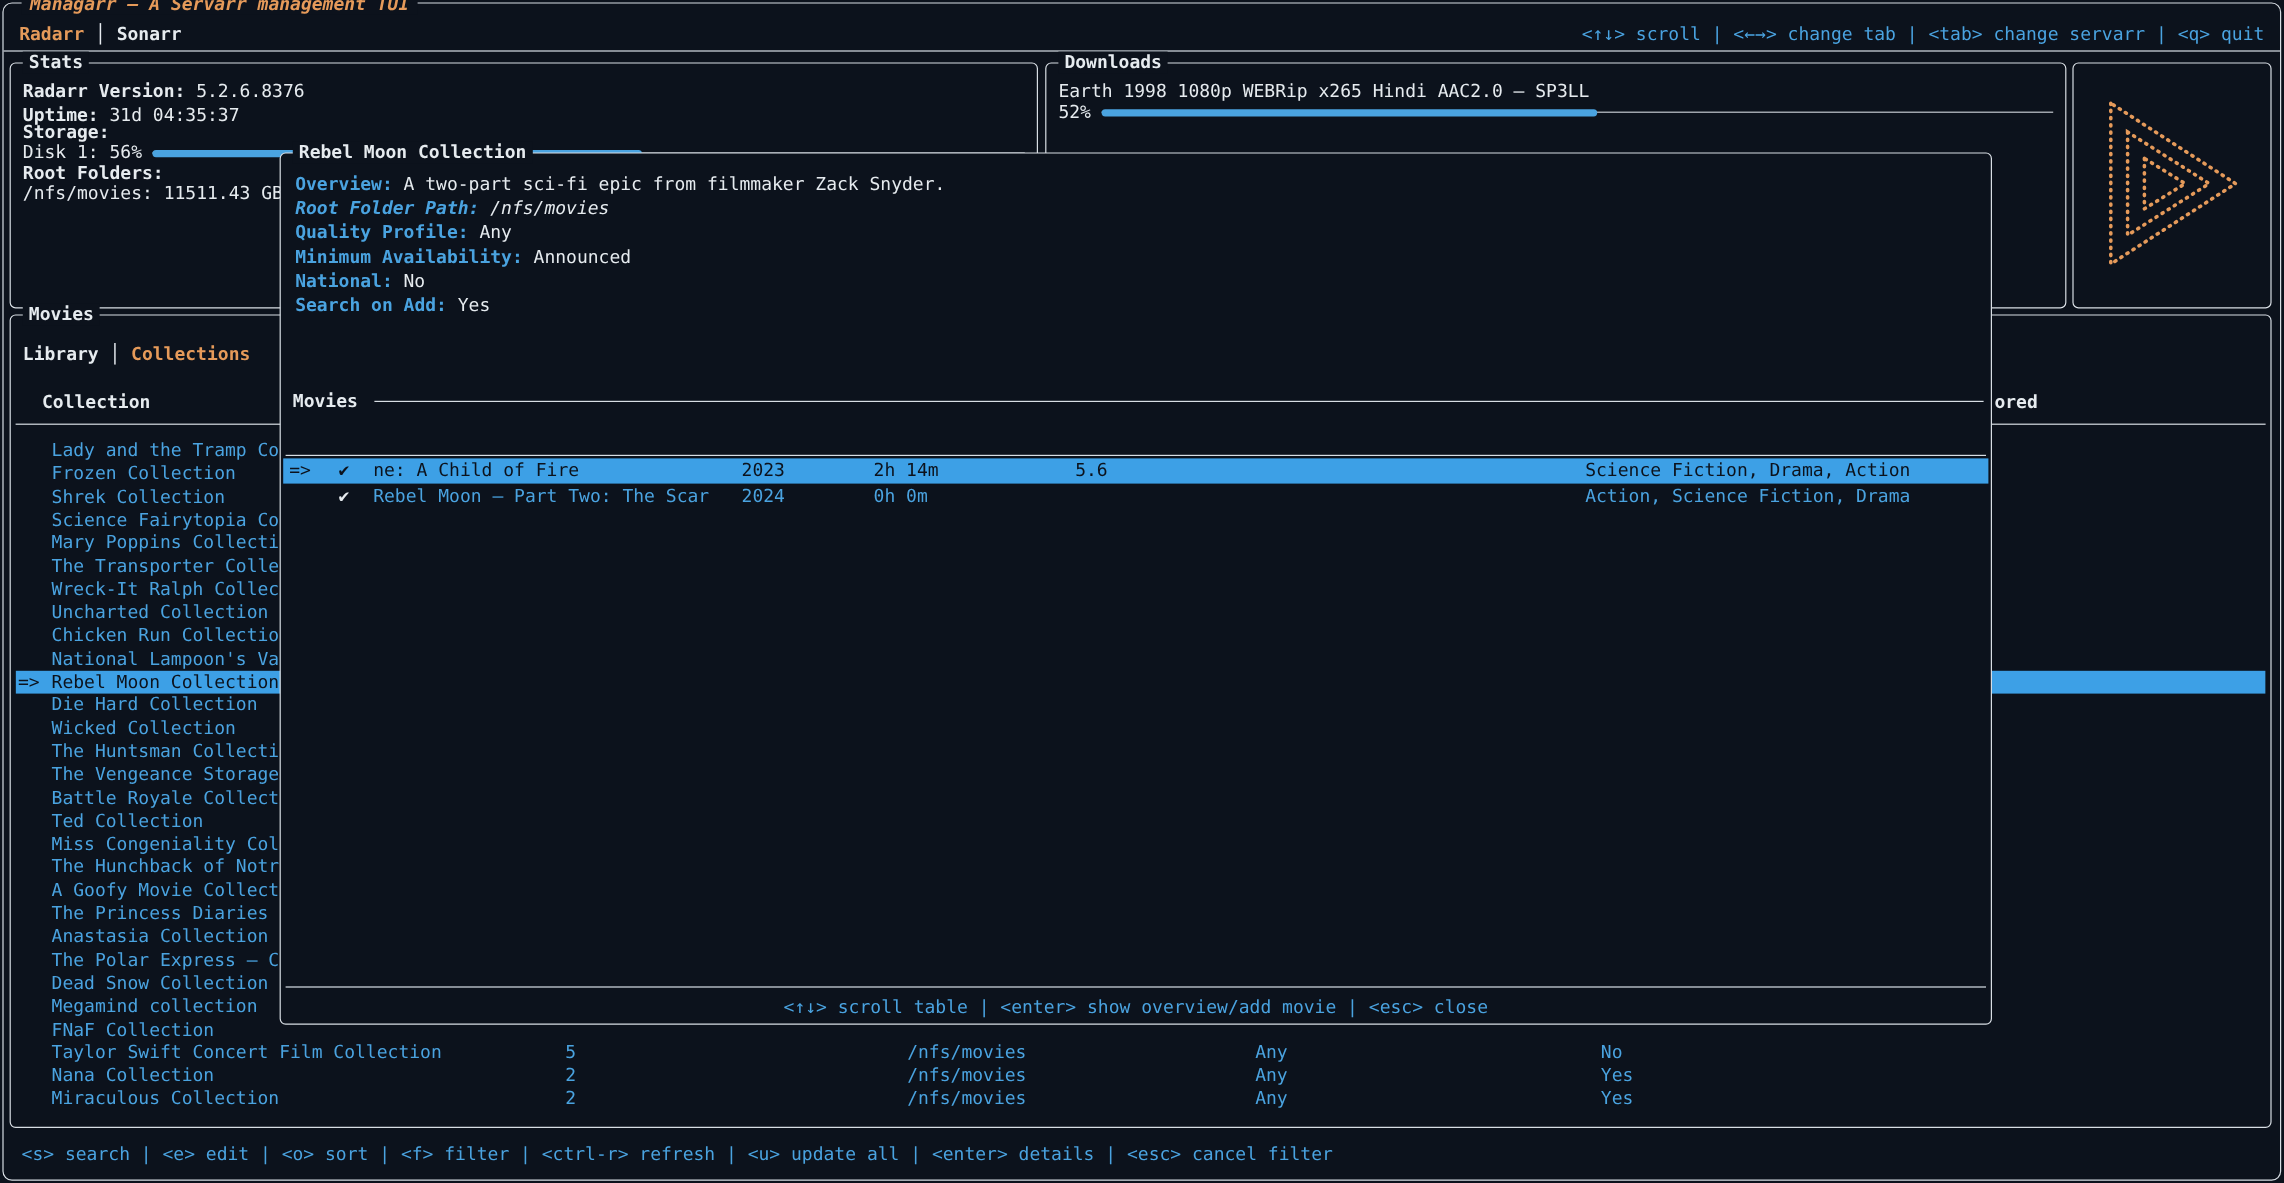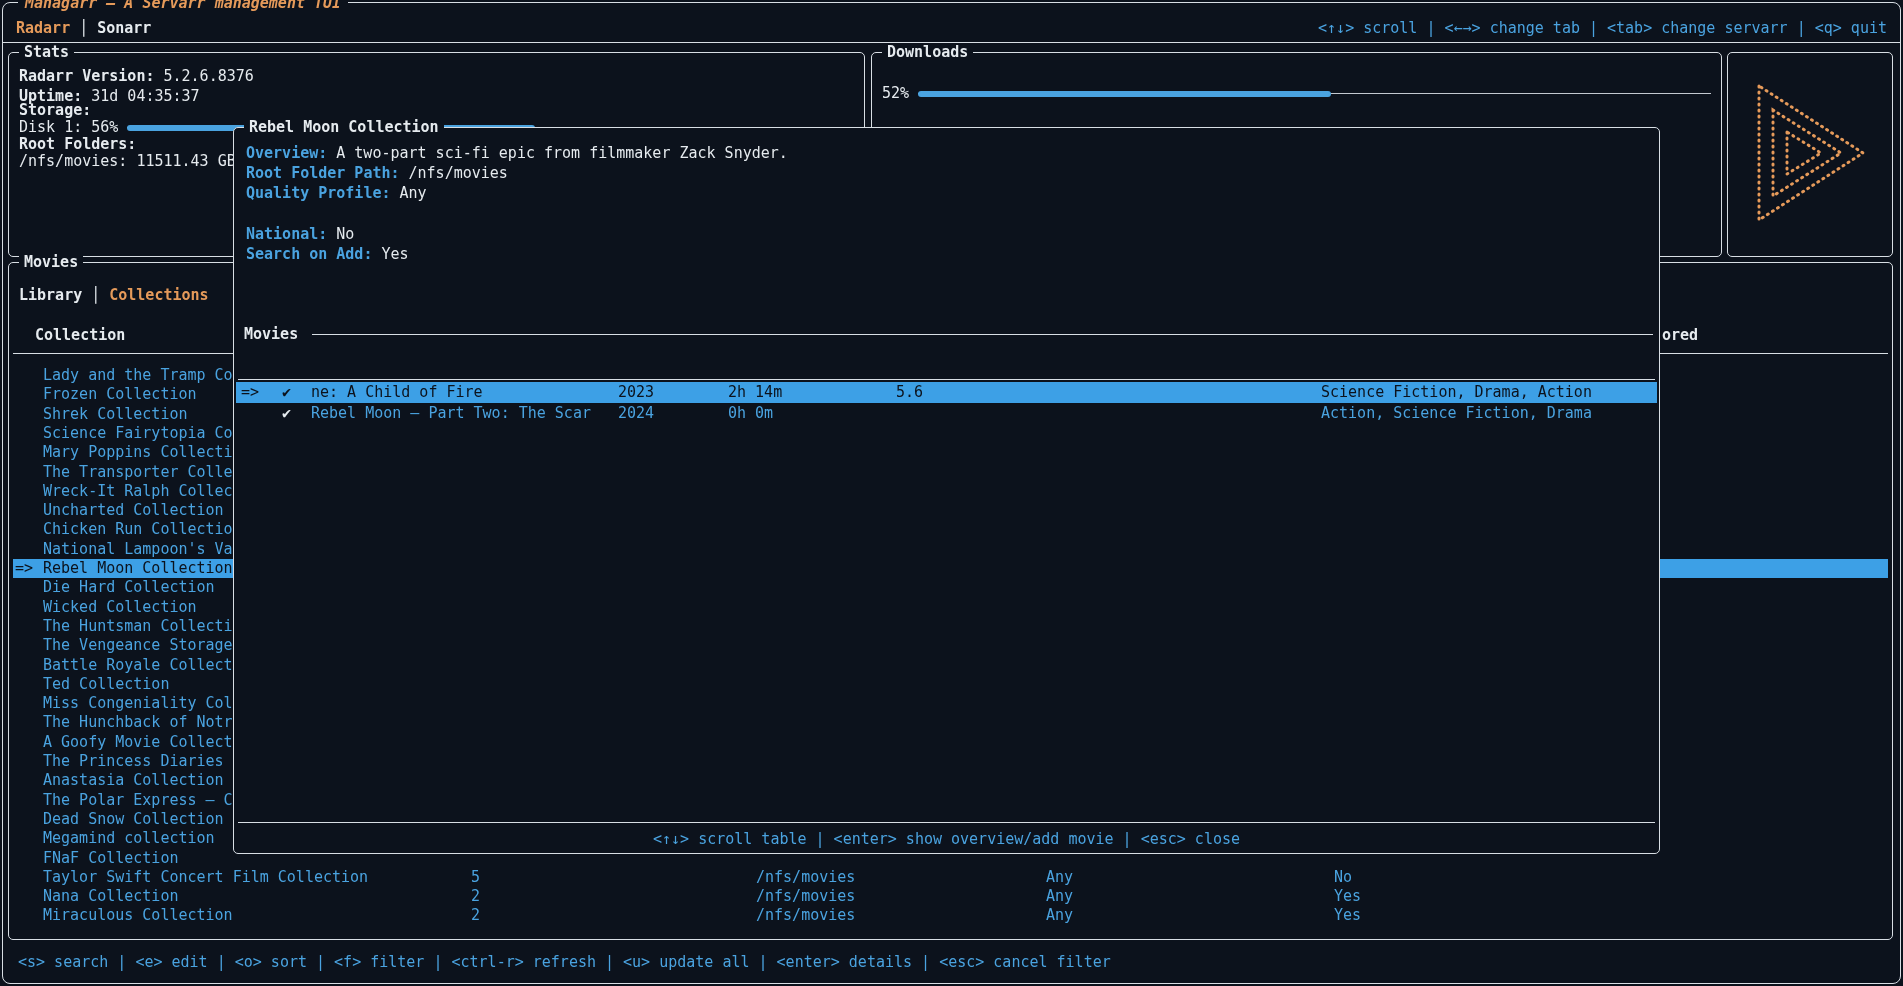--- a/index.html
+++ b/index.html
@@ -107,20 +107,23 @@
   <div class="sline" style="top:83px">
     <span class="b">Root Folders:</span>
   </div>
   <div class="sline" style="top:100px">
     <span>/nfs/movies: 11511.43 GB</span>
   </div>
 </div>
 
 <div class="panel" id="downloads">
   <div class="panel-title">Downloads</div>
+  <div class="sline" style="top:15px">
+    <span>Earth 1998 1080p WEBRip x265 Hindi AAC2.0 – SP3LL</span>
+  </div>
   <div class="sline" style="top:32px">
     <span>52%</span>
     <div class="pbar"><div class="pbar-fill" style="width: 52%;"></div></div>
   </div>
 </div>
 
 <div class="panel" id="logo">
   <span>
     <svg width="122" height="150" viewBox="0 0 122 150" aria-hidden="true">
       <g fill="none" stroke="#e59a5a" stroke-width="3" stroke-linecap="round">
@@ -172,22 +175,23 @@
       <div class="list-row" style="top: 501.8px;"><span class="name">Taylor Swift Concert Film Collection</span><span class="col c-count">5</span><span class="col c-root">/nfs/movies</span><span class="col c-quality">Any</span><span class="col c-mon">No</span></div>
       <div class="list-row" style="top: 521.1px;"><span class="name">Nana Collection</span><span class="col c-count">2</span><span class="col c-root">/nfs/movies</span><span class="col c-quality">Any</span><span class="col c-mon">Yes</span></div>
       <div class="list-row" style="top: 540.4px;"><span class="name">Miraculous Collection</span><span class="col c-count">2</span><span class="col c-root">/nfs/movies</span><span class="col c-quality">Any</span><span class="col c-mon">Yes</span></div>
     </div>
 </div>
 
 <div class="panel" id="popup">
   <div class="panel-title">Rebel Moon Collection</div>
   <div style="position:absolute;inset:0">
       <div class="dline" style="top: 15px;"><span class="dlabel">Overview:</span><span class="dvalue">A two-part sci-fi epic from filmmaker Zack Snyder.</span></div>
-      <div class="dline" style="top: 35.2px;"><span class="dlabel">Root Folder Path:</span><span class="dvalue">/nfs/movies</span></div>
+      <div class="dline" style="top: 35.2px; font-style: italic;"><span class="dlabel">Root Folder Path:</span><span class="dvalue">/nfs/movies</span></div>
       <div class="dline" style="top: 55.4px;"><span class="dlabel">Quality Profile:</span><span class="dvalue">Any</span></div>
+      <div class="dline" style="top: 75.6px;"><span class="dlabel">Minimum Availability:</span><span class="dvalue">Announced</span></div>
       <div class="dline" style="top: 95.8px;"><span class="dlabel">National:</span><span class="dvalue">No</span></div>
       <div class="dline" style="top: 116px;"><span class="dlabel">Search on Add:</span><span class="dvalue">Yes</span></div>
     </div>
   <div class="psec-title">Movies</div>
   <div class="psec-line"></div>
   <div class="prow phead">
     
     
     
     

